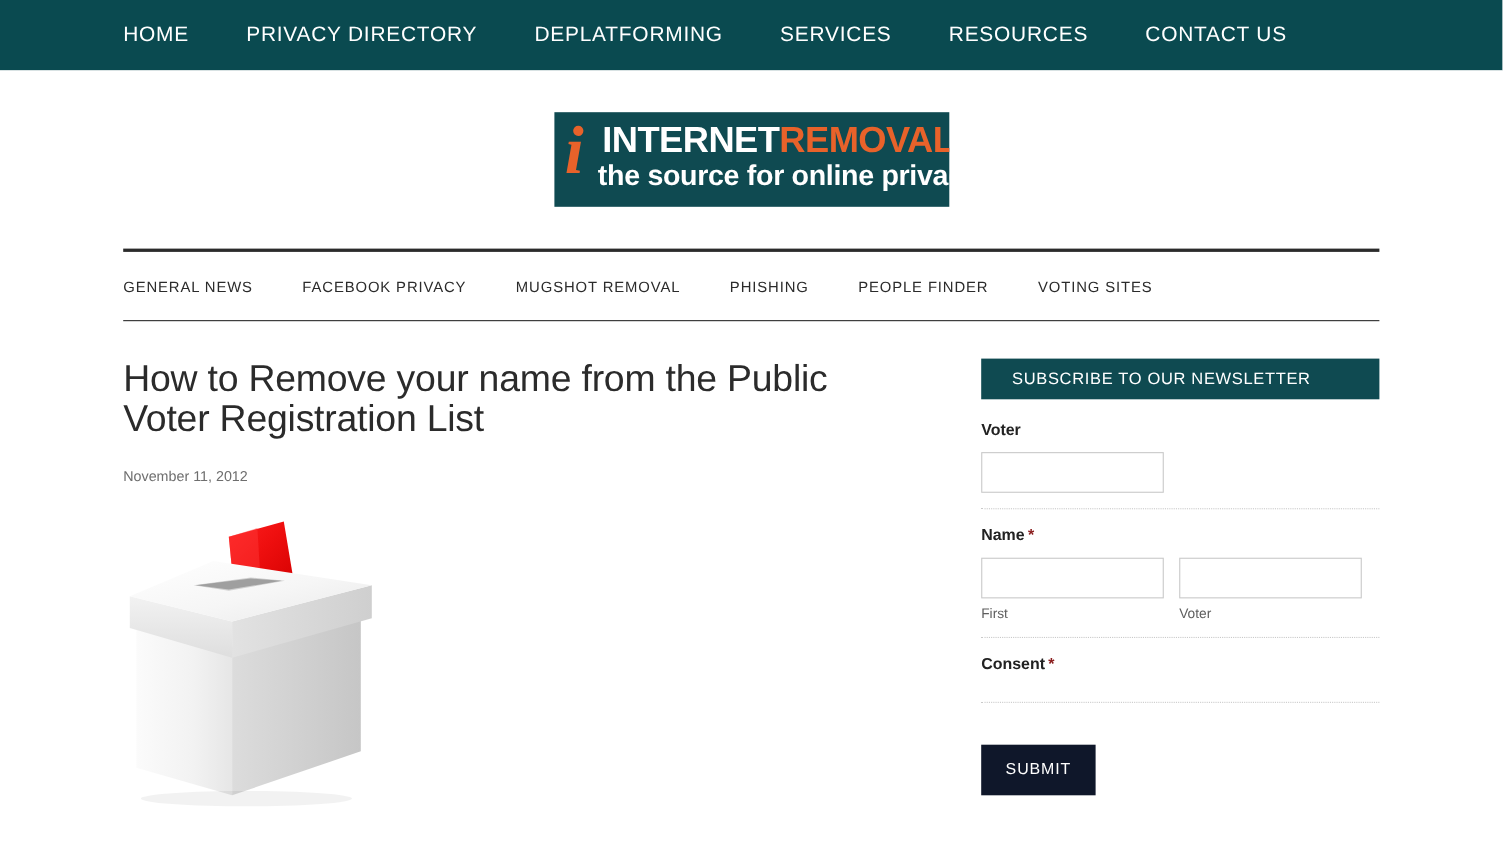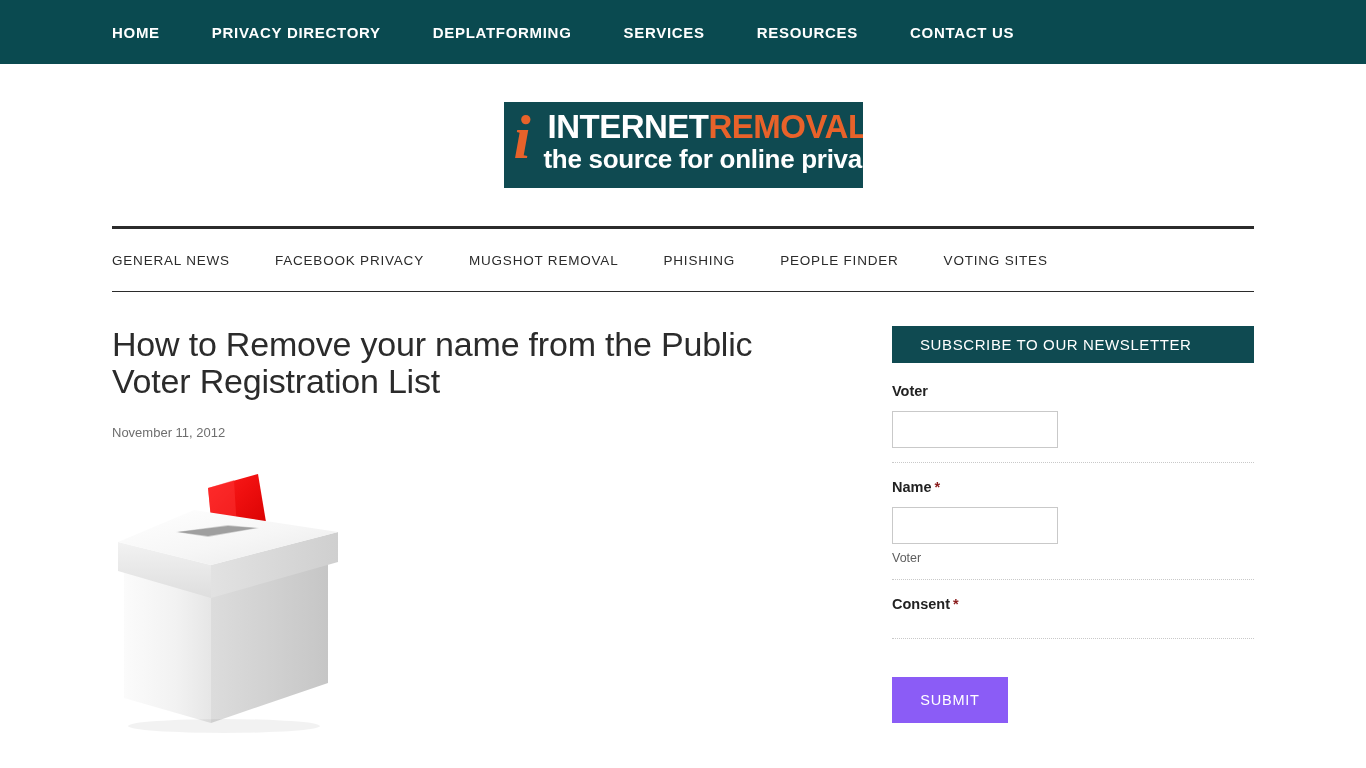--- a/index.html
+++ b/index.html
@@ -16,27 +16,27 @@
     width: 1366px;
     height: 64px;
     background: #0a4a50;
     display: flex;
     align-items: center;
     padding-left: 112px;
   }
   .topbar-nav { display: flex; align-items: center; }
   .topnav-item {
     color: #ffffff;
-    font-size: 15px;
+    font-size: 19px;
     letter-spacing: .7px;
     text-transform: uppercase;
     margin-right: 52px;
     white-space: nowrap;
     cursor: pointer;
-    font-weight: 700;
+    font-weight: 400;
   }
   .topnav-item:last-child { margin-right: 0; }
 
   
   .logo-wrap {
     width: 1366px;
     height: 162px;
     display: flex;
     align-items: center;
     justify-content: center;
@@ -185,23 +185,23 @@
     width: 12px; height: 12px;
     border: 1px solid #707070;
     background: #fff;
     display: inline-block;
     flex: none;
     cursor: pointer;
   }
   .consent-text { font-size: 14.5px; color: #333333; }
   .submit-btn {
     margin-top: 22px;
-    width: 116px;
+    width: 104px;
     height: 46px;
-    background: #8b5cf6;
+    background: #0f172a;
     color: #ffffff;
     border: none;
     font-size: 14.5px;
     letter-spacing: .8px;
     text-transform: uppercase;
     cursor: pointer;
     font-family: "Liberation Sans", sans-serif;
   }
 </style>
 </head>
@@ -305,20 +305,24 @@
         <label class="field-label">Voter</label>
         <input class="txt-input" type="text" placeholder="" style="">
       </div>
 
       
       <div class="field-block">
         <label class="field-label"><span>Name</span><span class="req">*</span></label>
         <div class="name-row">
           <div class="name-col">
             <input class="txt-input" type="text" placeholder="" style="">
+            <span class="sub-label">First</span>
+          </div>
+          <div class="name-col">
+            <input class="txt-input" type="text" placeholder="" style="">
             <span class="sub-label">Voter</span>
           </div>
         </div>
       </div>
 
       
       <div class="field-block last">
         <label class="field-label"><span>Consent</span><span class="req">*</span></label>
       </div>
 

